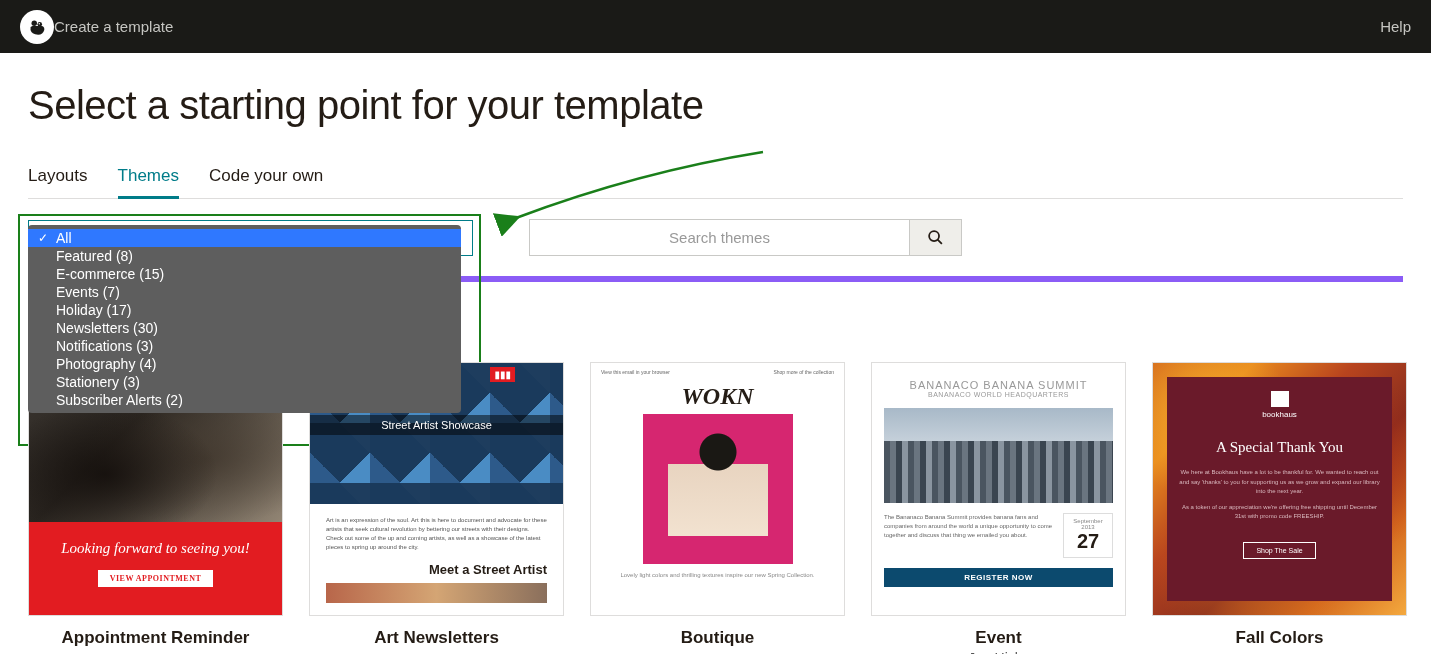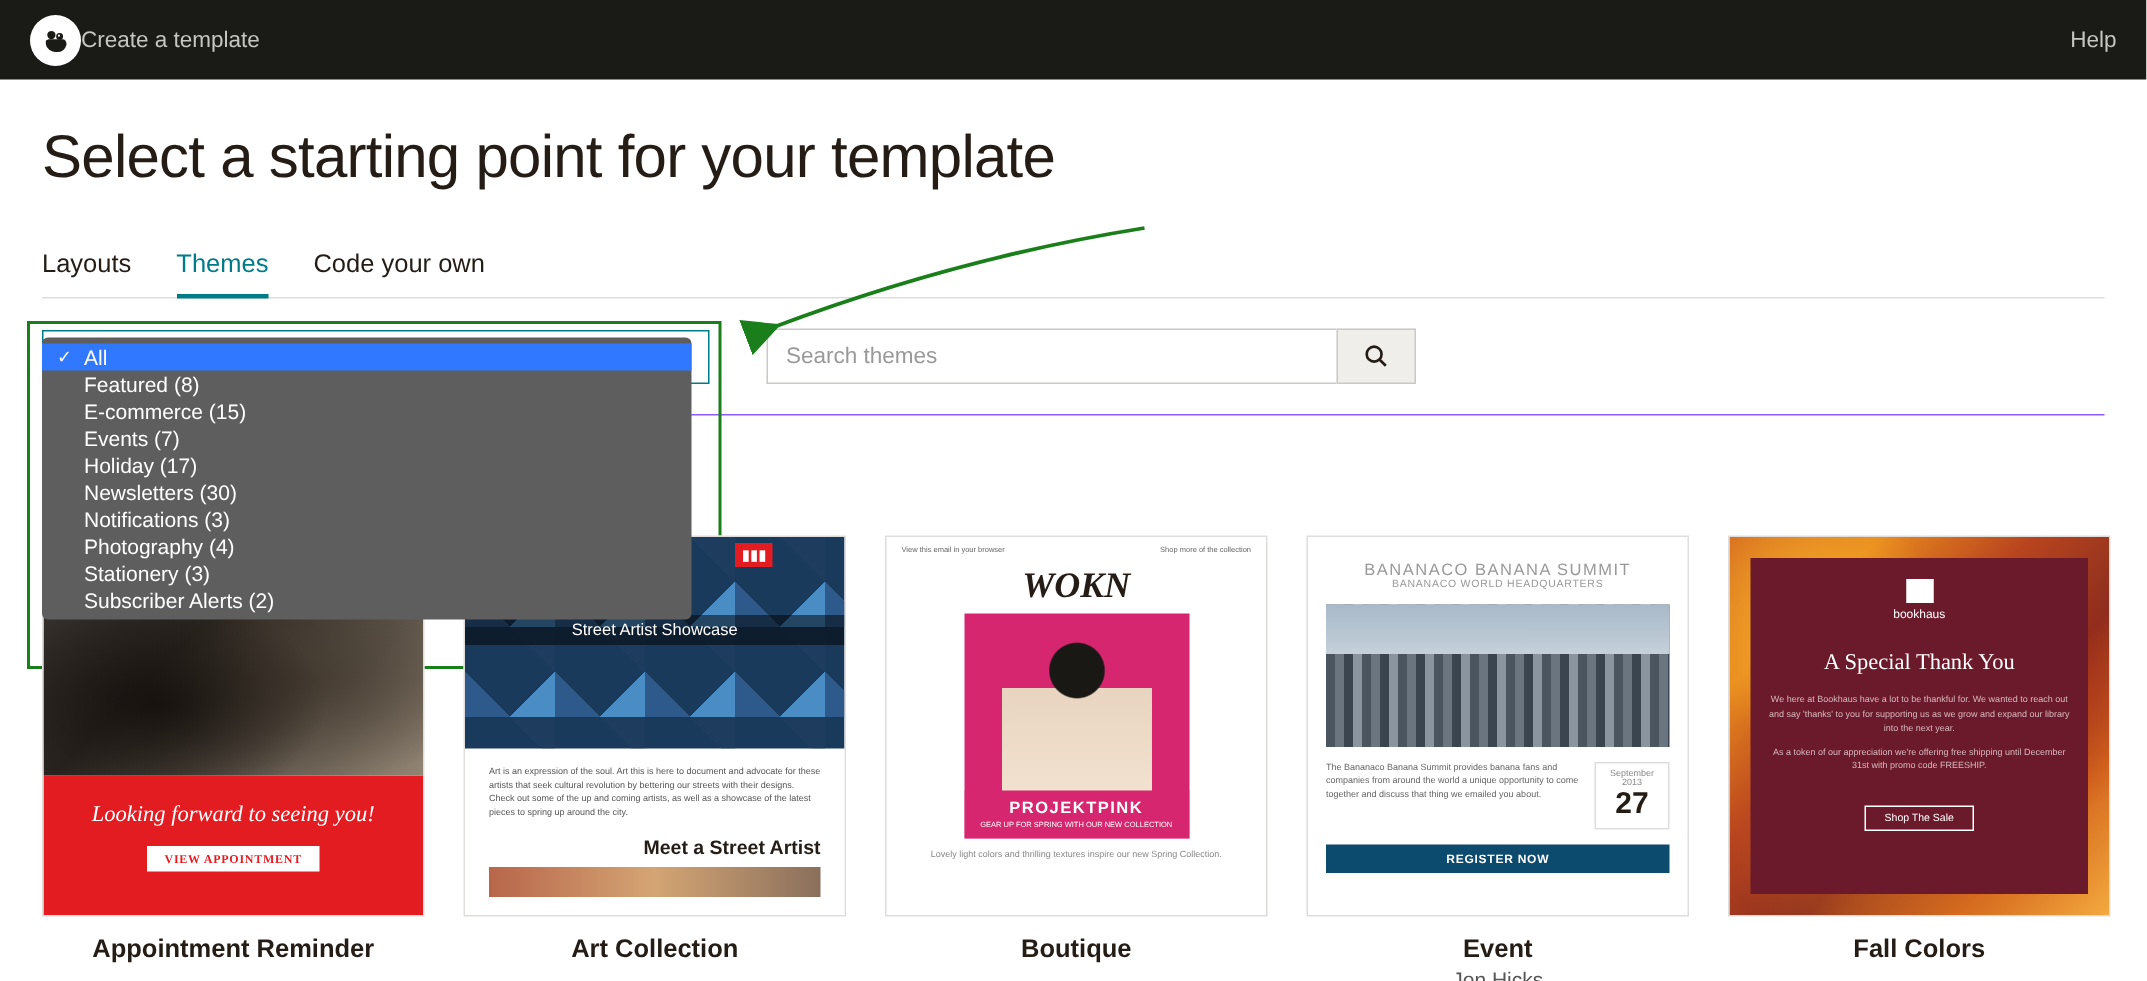--- a/index.html
+++ b/index.html
@@ -12,36 +12,36 @@
     .breadcrumb { color: #c5c5c1; font-size: 15px; }
     .help-link { color: #c5c5c1; font-size: 15px; cursor: pointer; }
     
     .main { padding: 30px 28px 0 28px; }
     .page-title { font-size: 40px; font-weight: 400; color: #241c15; letter-spacing: -0.5px; }
     
     .tab-row { margin-top: 38px; border-bottom: 1px solid #dedddc; display: flex; gap: 30px; position: relative; }
     .tab { font-size: 17px; color: #241c15; padding-bottom: 10px; cursor: pointer; }
     .tab.active { color: #007c89; font-weight: 500; border-bottom: 3px solid #007c89; margin-bottom: -1px; }
     
-    .filter-row { display: flex; align-items: center; gap: 6px; padding: 20px 0; border-bottom: 1px solid #8b5cf6; position: relative; }
+    .filter-row { display: flex; align-items: center; gap: 24px; padding: 20px 0; border-bottom: 6px solid #8b5cf6; position: relative; }
     
     .dropdown-container { position: relative; width: 445px; }
     .dropdown-box { width: 445px; height: 36px; border: 1px solid #007c89; background: #fff; }
     
     .annot-box { position: absolute; top: -6px; left: -10px; width: 463px; height: 232px; border: 2px solid #1a7f1a; background: transparent; pointer-events: none; }
     .annot-arrow { position: absolute; left: 480px; top: -7px; width: 260px; height: 40px; pointer-events: none; }
     .annot-arrow svg { overflow: visible; }
     
     .dropdown-menu { position: absolute; top: 5px; left: 0; width: 433px; background: #5e5e5e; border-radius: 4px; padding: 4px 0; z-index: 5; }
     .dropdown-item { height: 18px; display: flex; align-items: center; padding: 0 8px 0 28px; color: #fff; font-size: 14px; cursor: pointer; position: relative; }
     .dropdown-item.selected { background: #2f78ff; }
     .dropdown-item.selected::before { content: "✓"; position: absolute; left: 10px; font-size: 12px; }
     
     .search-group { display: flex; margin-left: 32px; }
-    .search-input { width: 380px; height: 37px; border: 1px solid #c9c9c6; border-right: none; padding: 0 12px; font-size: 15px; background: #fff; }
+    .search-input { width: 380px; height: 37px; border: 1px solid #c9c9c6; border-right: none; padding: 0 12px; font-size: 15px; background: #fff; text-align: center; }
     .search-input::placeholder { color: #999; }
     .search-btn { width: 53px; height: 37px; border: 1px solid #c9c9c6; background: #efeeea; display: flex; align-items: center; justify-content: center; cursor: pointer; }
     .search-btn svg { width: 17px; height: 17px; }
     
     .cards { display: flex; gap: 26px; padding-top: 80px; }
     .card { width: 255px; }
     .thumb { width: 255px; height: 254px; border: 1px solid #dedddc; background: #fff; display: flex; flex-direction: column; overflow: hidden; position: relative; }
     .card-title { text-align: center; font-size: 17px; font-weight: 600; margin-top: 12px; color: #241c15; }
     .card-sub { text-align: center; font-size: 14px; color: #555; margin-top: 2px; }
     
@@ -187,36 +187,32 @@
         <div class="t2-geo">
           <div class="t2-red">▮▮▮</div>
           <div class="t2-banner">Street Artist Showcase</div>
         </div>
         <div class="t2-body">
           <div class="t2-text">Art is an expression of the soul. Art this is here to document and advocate for these artists that seek cultural revolution by bettering our streets with their designs. Check out some of the up and coming artists, as well as a showcase of the latest pieces to spring up around the city.</div>
           <div class="t2-h">Meet a Street Artist</div>
           <div class="t2-img"></div>
         </div>
       </div>
-      <div class="card-title">Art Collection</div>
+      <div class="card-title">Art Newsletters</div>
     </div>
 
     <div class="card">
       <div class="thumb t3">
         <div class="t3-top">
             <span>View this email in your browser</span>
             <span>Shop more of the collection</span>
           </div>
         <div class="t3-logo">WOKN</div>
         <div class="t3-img">
           <div class="t3-person"></div>
-          <div class="t3-band">
-            <div class="t3-band-h">PROJEKTPINK</div>
-            <div class="t3-band-s">GEAR UP FOR SPRING WITH OUR NEW COLLECTION</div>
-          </div>
         </div>
         <div class="t3-cap">Lovely light colors and thrilling textures inspire our new Spring Collection.</div>
       </div>
       <div class="card-title">Boutique</div>
     </div>
 
     <div class="card">
       <div class="thumb t4">
         <div class="t4-h">BANANACO BANANA SUMMIT</div>
         <div class="t4-s">BANANACO WORLD HEADQUARTERS</div>

